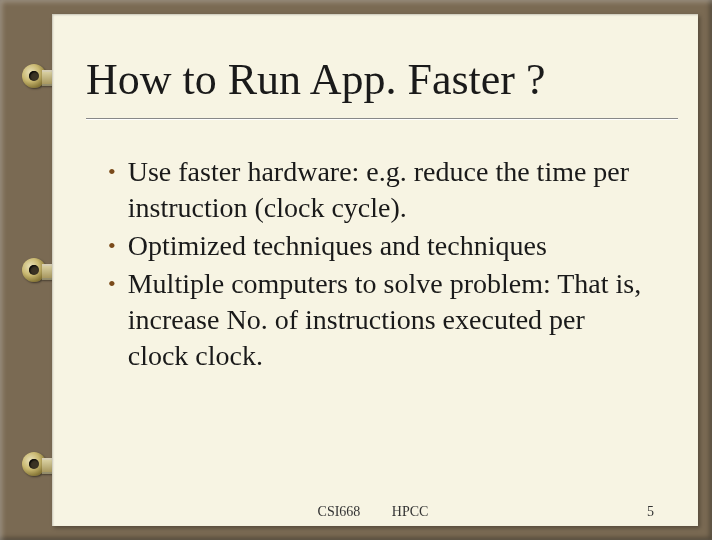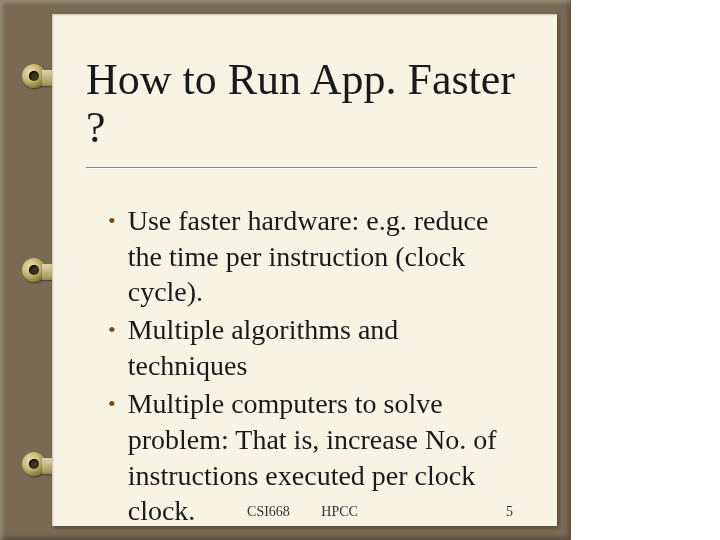--- a/index.html
+++ b/index.html
@@ -3,21 +3,21 @@
 <meta charset="utf-8">
 <style>
   html, body {
     margin: 0;
     padding: 0;
     width: 720px;
     height: 540px;
     overflow: hidden;
   }
   .slide-outer {
-    width: 571px;
+    width: 712px;
     height: 540px;
     background: #7a6a53;
     position: relative;
     box-sizing: border-box;
     box-shadow: inset 2px 2px 5px rgba(255,255,255,0.3),
                 inset -2px -2px 5px rgba(0,0,0,0.4);
   }
   .slide-inner {
     position: absolute;
     left: 52px;
@@ -148,21 +148,21 @@
     <div class="title">How to Run App. Faster ?</div>
     <hr class="title-rule">
 
     <div class="content">
       <div class="bullet-row">
         <div class="bullet-dot">•</div>
         <div class="bullet-text">Use faster hardware: e.g. reduce the time per instruction (clock cycle).</div>
       </div>
       <div class="bullet-row">
         <div class="bullet-dot">•</div>
-        <div class="bullet-text">Multiple algorithms and techniques</div>
+        <div class="bullet-text">Optimized techniques and techniques</div>
       </div>
       <div class="bullet-row">
         <div class="bullet-dot">•</div>
         <div class="bullet-text">Multiple computers to solve problem: That is, increase No. of instructions executed per clock clock.</div>
       </div>
     </div>
 
     <div class="footer">
       <div class="footer-center">
         <span>CSI668</span>

